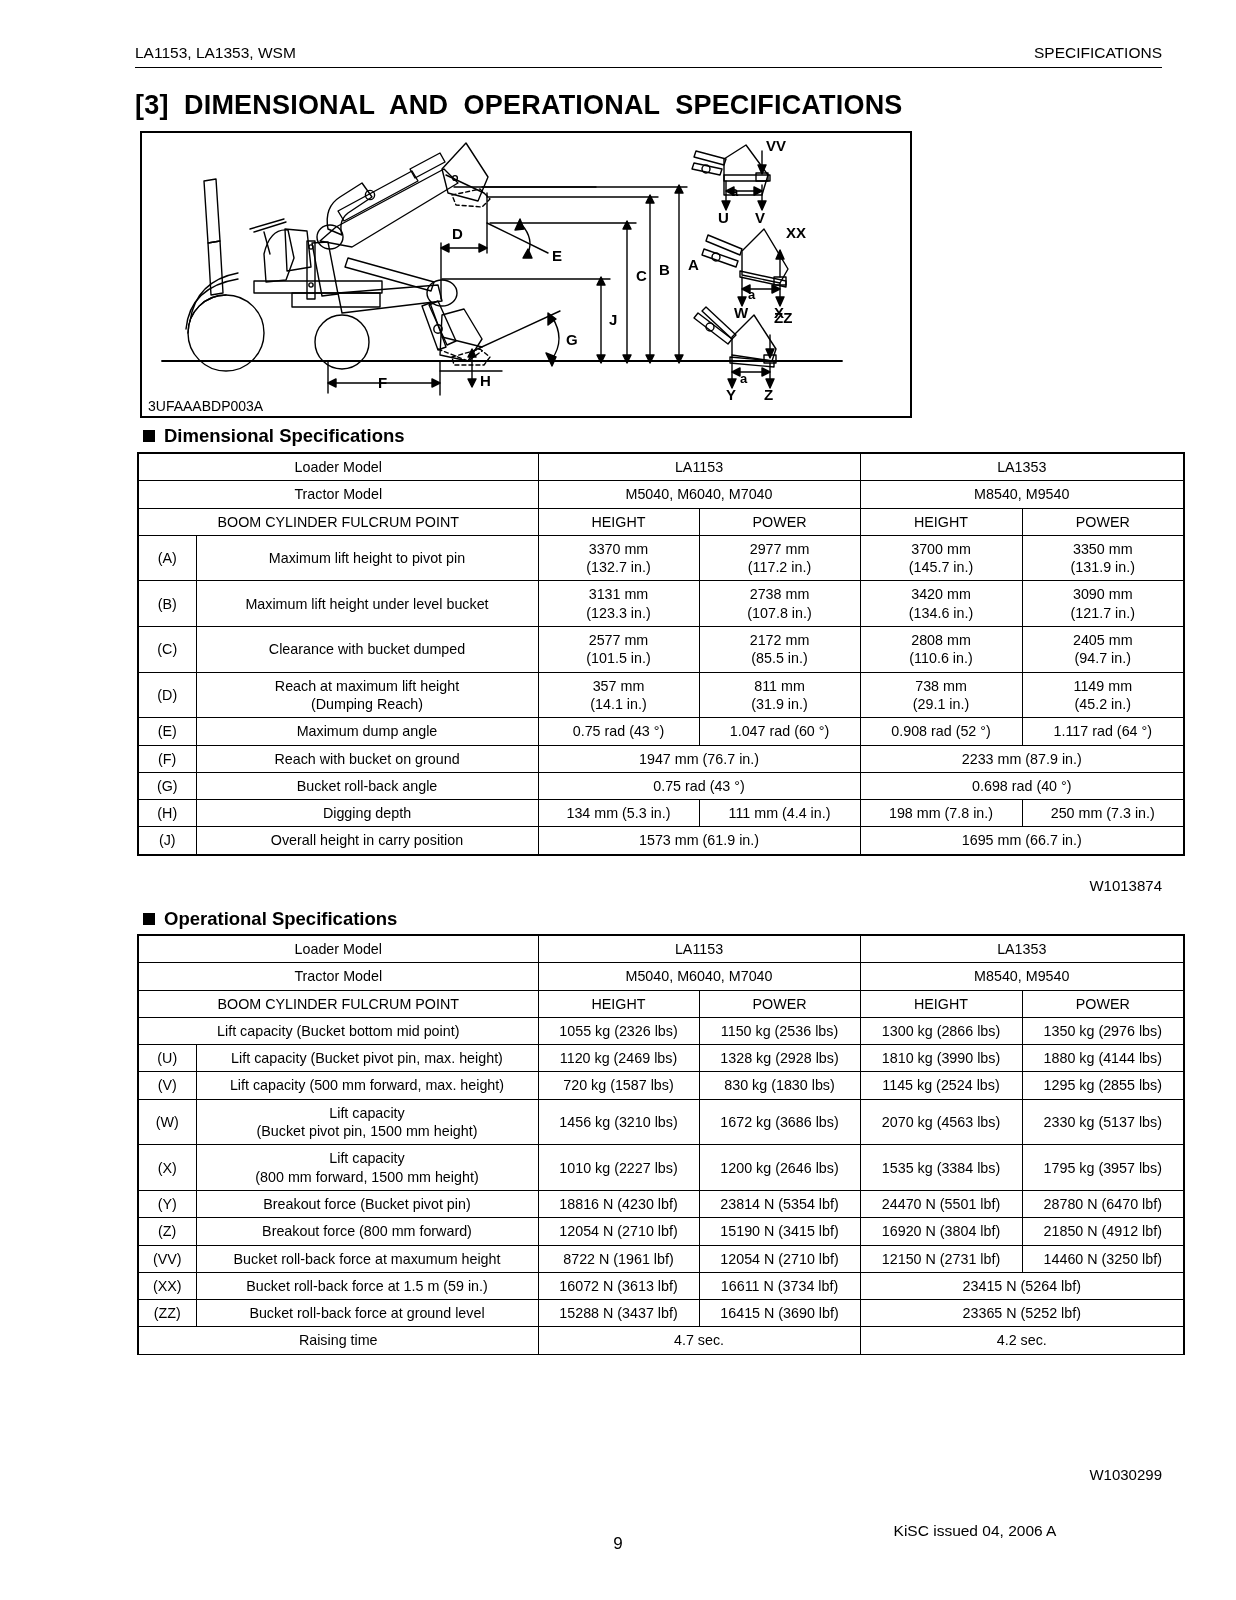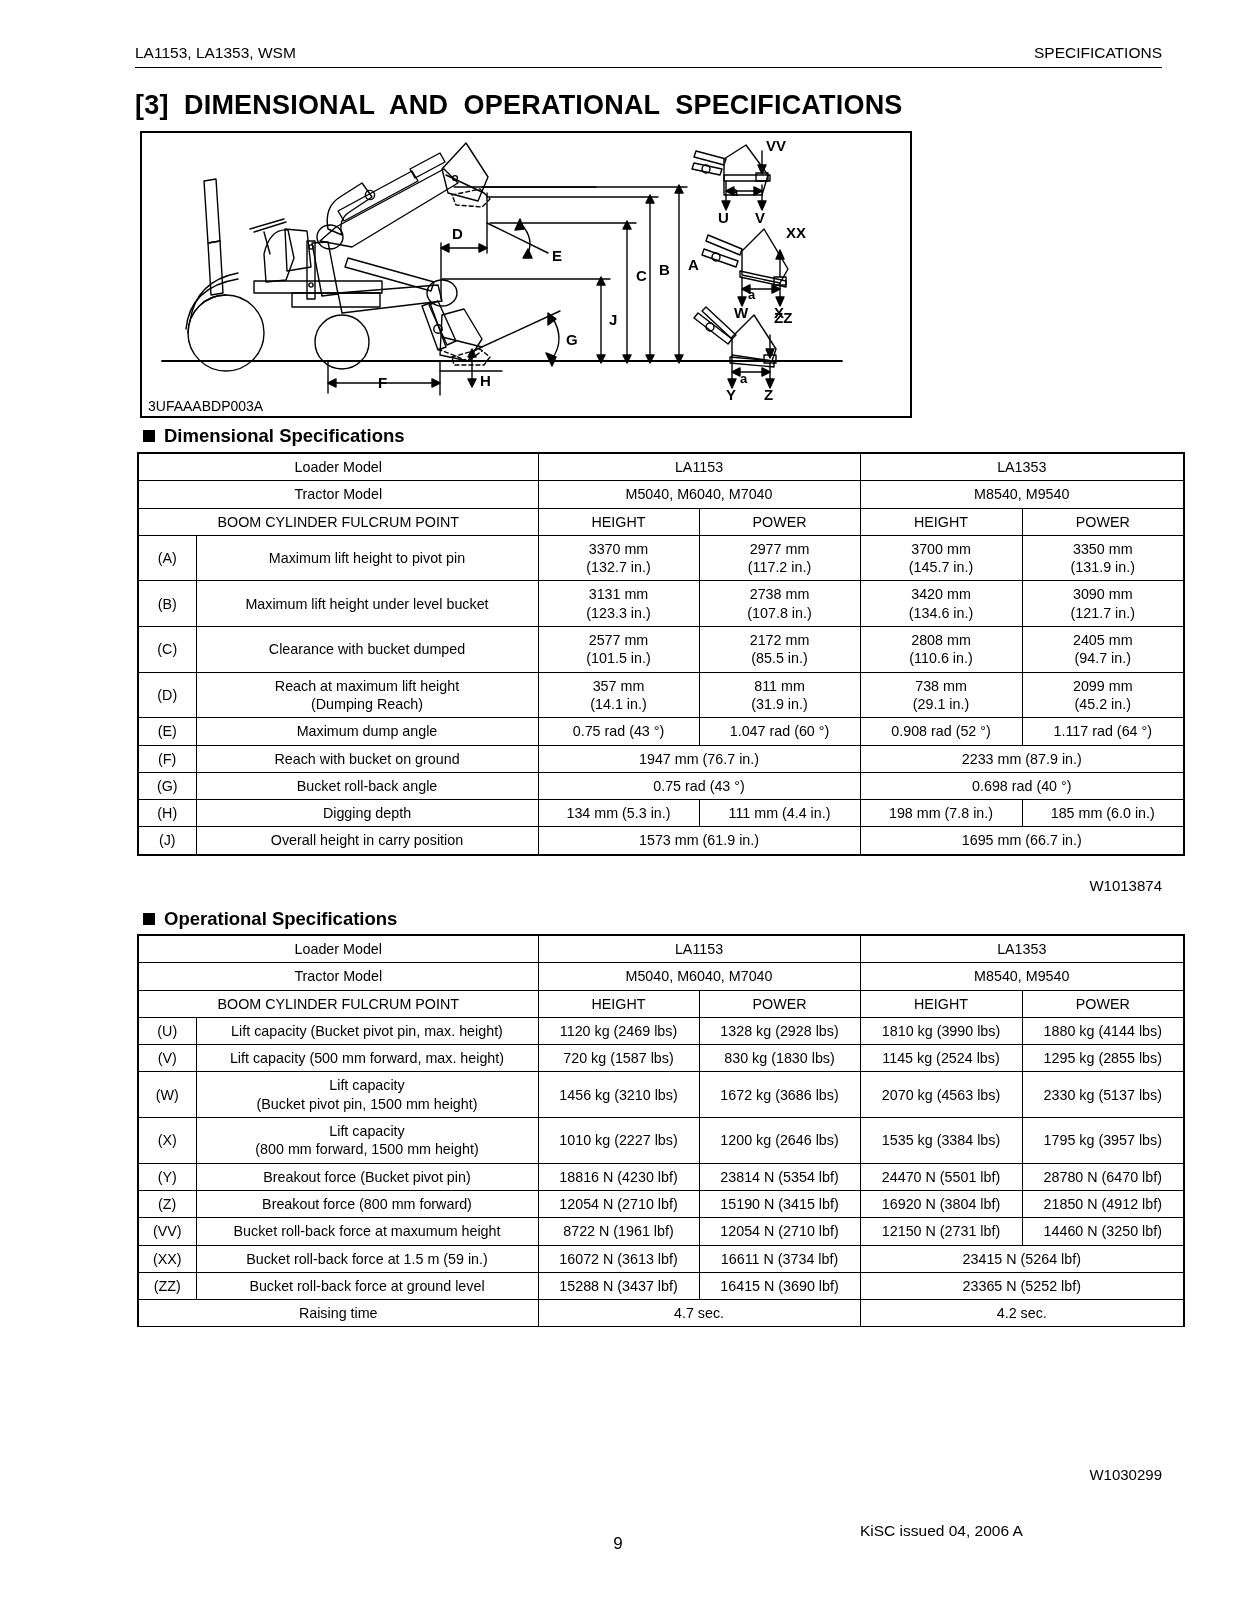--- a/index.html
+++ b/index.html
@@ -433,21 +433,21 @@
         </td>
         <td class="mm2">
           <span style="display:block">811 mm</span>
           <span style="display:block">(31.9 in.)</span>
         </td>
         <td class="mm2">
           <span style="display:block">738 mm</span>
           <span style="display:block">(29.1 in.)</span>
         </td>
         <td class="mm2 outer-r">
-          <span style="display:block">2099 mm</span>
+          <span style="display:block">1149 mm</span>
           <span style="display:block">(45.2 in.)</span>
         </td>
       </tr>
       <tr>
         <td class="code outer-l">(E)</td>
         <td class="lbl">
           <span style="display:block">Maximum dump angle</span>
         </td>
         <td class="mm2">
           <span style="display:block">0.75 rad (43 °)</span>
@@ -494,21 +494,21 @@
         <td class="mm2">
           <span style="display:block">134 mm (5.3 in.)</span>
         </td>
         <td class="mm2">
           <span style="display:block">111 mm (4.4 in.)</span>
         </td>
         <td class="mm2">
           <span style="display:block">198 mm (7.8 in.)</span>
         </td>
         <td class="mm2 outer-r">
-          <span style="display:block">185 mm (6.0 in.)</span>
+          <span style="display:block">250 mm (7.3 in.)</span>
         </td>
       </tr>
       <tr>
         <td class="code outer-l outer-b">(J)</td>
         <td class="lbl outer-b">
           <span style="display:block">Overall height in carry position</span>
         </td>
         <td colspan="2" class="mm2 outer-b">
           <span style="display:block">1573 mm (61.9 in.)</span>
         </td>
@@ -546,20 +546,37 @@
       <td class="hdr" colspan="2">M5040, M6040, M7040</td>
       <td class="hdr outer-r" colspan="2">M8540, M9540</td>
     </tr>
     <tr>
       <td class="lbl outer-l" colspan="2">BOOM CYLINDER FULCRUM POINT</td>
       <td>HEIGHT</td>
       <td>POWER</td>
       <td>HEIGHT</td>
       <td class="outer-r">POWER</td>
     </tr>
+  <tr>
+        <td colspan="2" class="lbl outer-l">
+          <span style="display:block">Lift capacity (Bucket bottom mid point)</span>
+        </td>
+        <td class="mm2">
+          <span style="display:block">1055 kg (2326 lbs)</span>
+        </td>
+        <td class="mm2">
+          <span style="display:block">1150 kg (2536 lbs)</span>
+        </td>
+        <td class="mm2">
+          <span style="display:block">1300 kg (2866 lbs)</span>
+        </td>
+        <td class="mm2 outer-r">
+          <span style="display:block">1350 kg (2976 lbs)</span>
+        </td>
+      </tr>
       <tr>
         <td class="code outer-l">(U)</td>
         <td class="lbl">
           <span style="display:block">Lift capacity (Bucket pivot pin, max. height)</span>
         </td>
         <td class="mm2">
           <span style="display:block">1120 kg (2469 lbs)</span>
         </td>
         <td class="mm2">
           <span style="display:block">1328 kg (2928 lbs)</span>
@@ -720,14 +737,14 @@
         </td>
         <td colspan="2" class="mm2 outer-r">
           <span style="display:block">4.2 sec.</span>
         </td>
       </tr>
     </tbody>
 </table>
 
 <div class="wcode" style="left:900px; top:1466px; width:262px;">W1030299</div>
 
-<div class="footer-note" style="left:860px; top:1522px; width:302px; text-align:left;">KiSC issued 04, 2006 A</div>
+<div class="footer-note" style="left:824px; top:1522px; width:302px; text-align:center;">KiSC issued 04, 2006 A</div>
 <div class="page-no" style="left:588px; top:1534px; width:60px;">9</div>
 
 </body></html>

